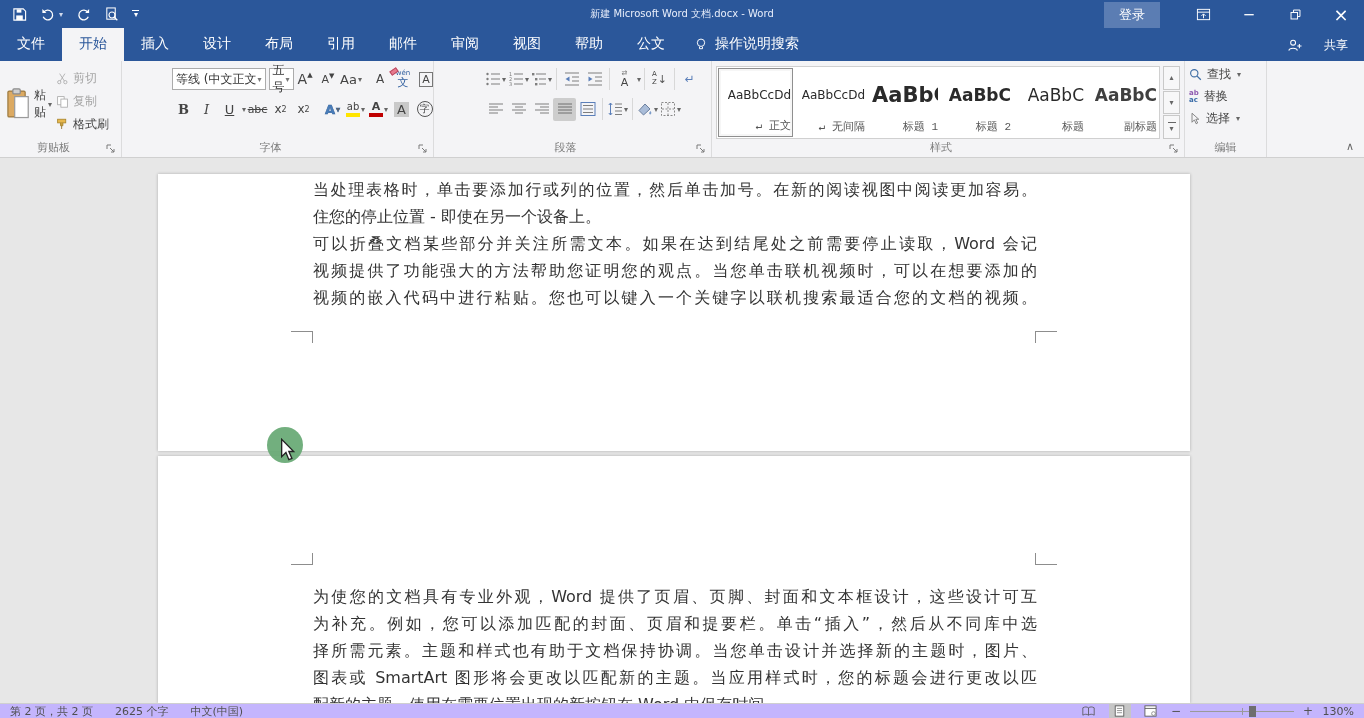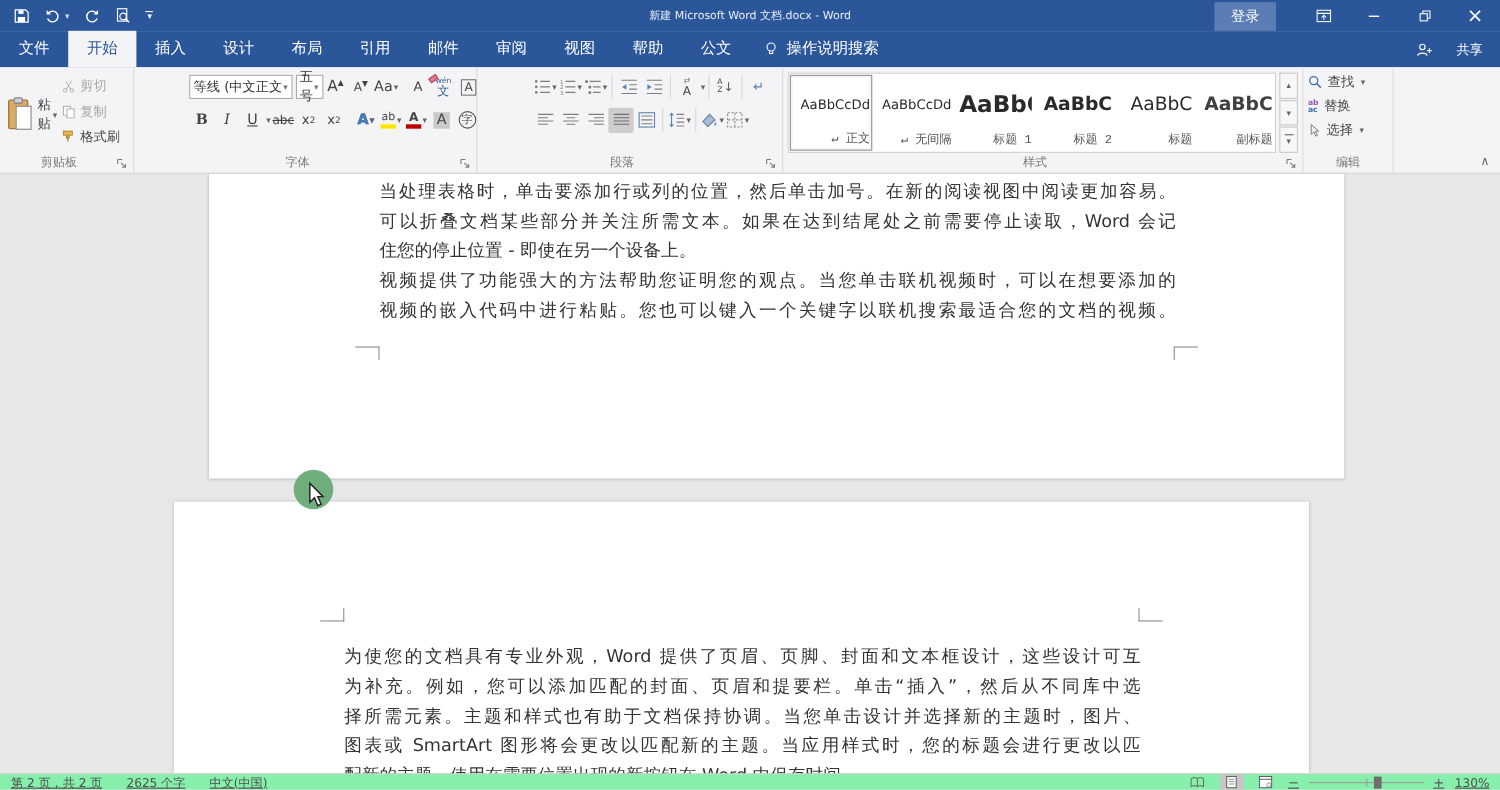--- a/index.html
+++ b/index.html
@@ -105,37 +105,37 @@
   .editrow { display:flex; align-items:center; gap:5px; font-size:12px; color:#444; height:19px; }
   .rep-ico { display:flex; flex-direction:column; line-height:1; font-size:7px; font-weight:bold; }
   .rep-ico .p1 { color:#8f5bb0; } .rep-ico .p2 { color:#3a6ca8; }
   .g-fill { flex:1; position:relative; border-right:none; }
   .collapse { position:absolute; right:10px; bottom:4px; font-size:11px; color:#666; }
 
   
   .docarea { position:relative; height:545px; background:#e7e7e7; overflow:hidden; }
   .page { position:absolute; left:158px; width:1032px; background:#fff;
     box-shadow:0 0 3px rgba(0,0,0,.25); }
-  .page1 { top:0; height:277px;margin-left:32px; }
+  .page1 { top:16px; height:277px; }
   .page2 { top:298px; height:247px; }
   .textblock { position:absolute; left:155px; width:724px; }
   .line { height:27px; line-height:27px; font-size:16px; color:#333; white-space:nowrap; }
   .line.j { text-align:justify; text-align-last:justify; }
   .cmark { position:absolute; width:22px; height:12px; }
   .cm-bl { border-top:1px solid #8d8d8d; border-right:1px solid #8d8d8d; }
   .cm-br { border-top:1px solid #8d8d8d; border-left:1px solid #8d8d8d; }
   .cm-tl { border-bottom:1px solid #8d8d8d; border-right:1px solid #8d8d8d; }
   .cm-tr { border-bottom:1px solid #8d8d8d; border-left:1px solid #8d8d8d; }
   .touch { position:absolute; left:267px; top:269px; width:36px; height:36px;
     border-radius:50%; background:#66a873; opacity:.92; }
   .cursor { position:absolute; left:276px; top:280px; }
 
   
-  .statusbar { height:15px; background:#86efac; border-top:1px solid #cfcfcf;
-    display:flex; align-items:center; font-size:11px; color:#4f4f4f; padding:0 10px;text-decoration:underline; }
+  .statusbar { height:15px; background:#c4b5fd; border-top:1px solid #cfcfcf;
+    display:flex; align-items:center; font-size:11px; color:#4f4f4f; padding:0 10px; }
   .sb-item { margin-right:22px; white-space:nowrap; }
   .sb-right { margin-left:auto; display:flex; align-items:center; gap:9px; }
   .viewbtn { width:22px; height:14px; display:flex; align-items:center; justify-content:center; }
   .viewbtn.sel { background:#c6c6c6; }
   .zoomminus,.zoomplus { font-size:12px; color:#555; }
   .ztrack { position:relative; width:104px; height:1px; background:#9a9a9a; }
   .ztick { position:absolute; left:50%; top:-3px; width:1px; height:7px; background:#9a9a9a; }
   .zhandle { position:absolute; left:57%; top:-5px; width:7px; height:11px; background:#6e6e6e; }
   .zoomlabel { min-width:32px; text-align:right; }
   svg { display:block; }
@@ -566,22 +566,22 @@
 
   <div class="rgroup g-fill">
     <span class="collapse">∧</span>
   </div>
 </div>
 
 <div class="docarea">
   <div class="page page1">
     <div class="textblock" style="top:2px">
       <div class="line j">当处理表格时，单击要添加行或列的位置，然后单击加号。在新的阅读视图中阅读更加容易。</div>
+      <div class="line">住您的停止位置 - 即使在另一个设备上。</div>
       <div class="line j">可以折叠文档某些部分并关注所需文本。如果在达到结尾处之前需要停止读取，Word 会记</div>
-      <div class="line">住您的停止位置 - 即使在另一个设备上。</div>
       <div class="line j">视频提供了功能强大的方法帮助您证明您的观点。当您单击联机视频时，可以在想要添加的</div>
       <div class="line j">视频的嵌入代码中进行粘贴。您也可以键入一个关键字以联机搜索最适合您的文档的视频。</div>
     </div>
     <span class="cmark cm-bl" style="left:133px; top:157px"></span>
     <span class="cmark cm-br" style="left:877px; top:157px"></span>
   </div>
 
   <div class="page page2">
     <span class="cmark cm-tl" style="left:133px; top:97px"></span>
     <span class="cmark cm-tr" style="left:877px; top:97px"></span>

